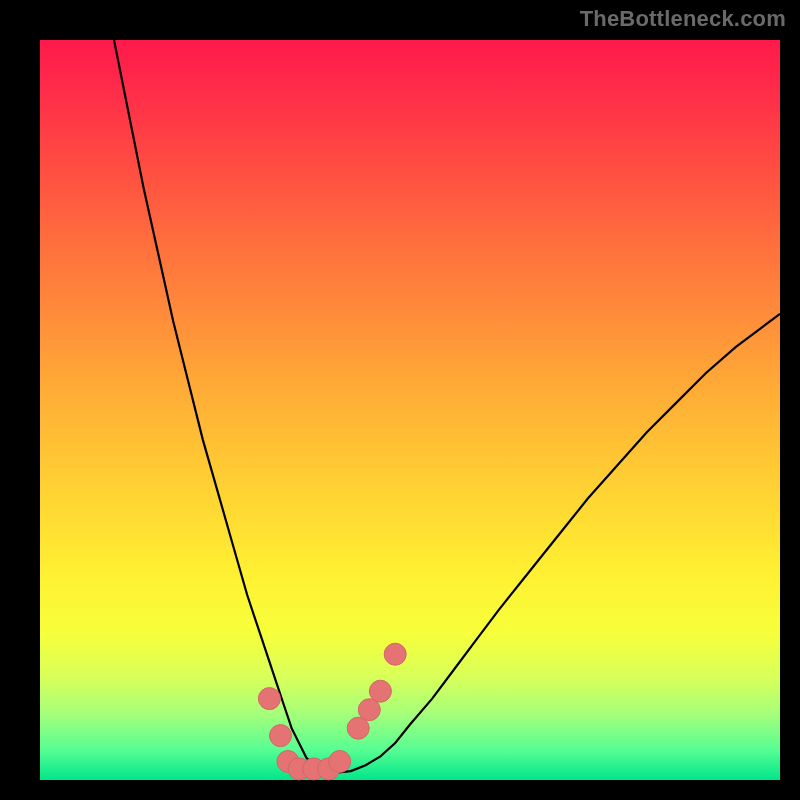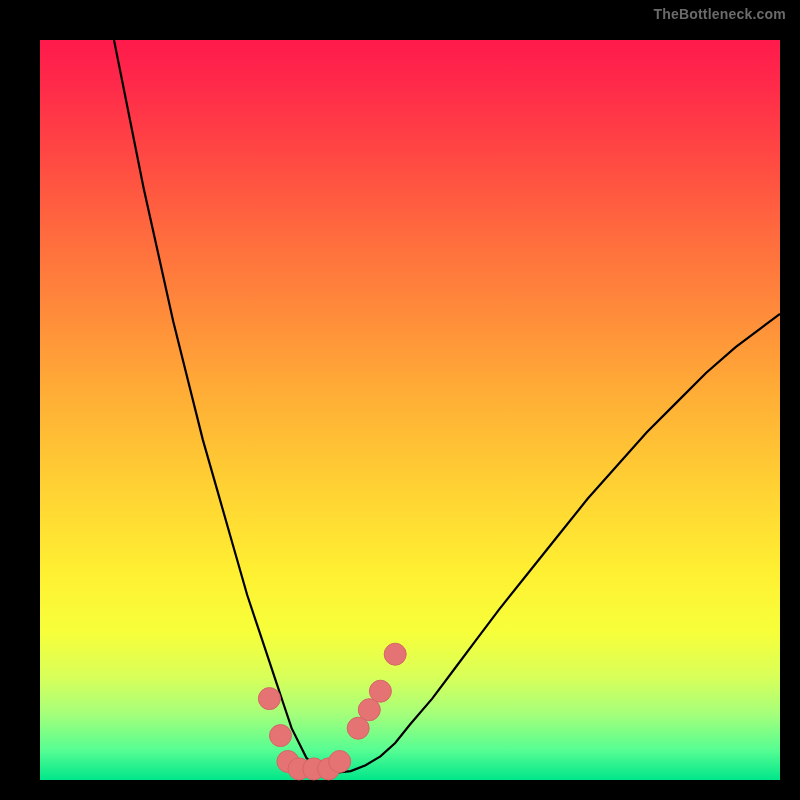--- a/index.html
+++ b/index.html
@@ -39,21 +39,21 @@
       #a6ff7a 91%,
       #56fd93 96%,
       #00e68a 100%
     );
   }
   .watermark {
     position: absolute;
     top: 6px;
     right: 14px;
     color: #6a6a6a;
-    font-size: 14px;
+    font-size: 22px;
     font-weight: 600;
     letter-spacing: 0.2px;
     font-family: Arial, Helvetica, sans-serif;
   }
   svg.curve {
     position: absolute;
     left: 0;
     top: 0;
     width: 740px;
     height: 740px;

